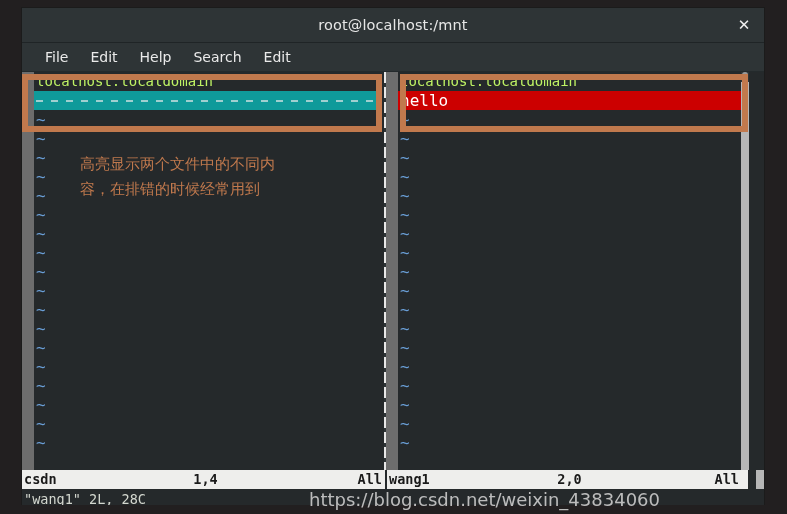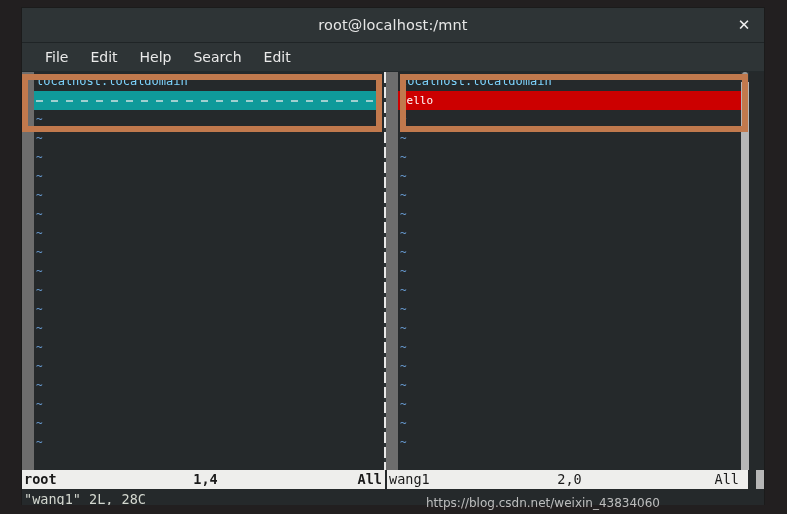--- a/index.html
+++ b/index.html
@@ -114,31 +114,31 @@
   }
 
   .lines {
     position: absolute;
     left: 12px; top: 0; right: 0; bottom: 0;
   }
 
   .line {
     height: 19px;
     line-height: 19px;
-    font-size: 11px;
+    font-size: 16px;
     font-family: "DejaVu Sans Mono", monospace;
     white-space: pre;
     color: #d3d7cf;
     padding-left: 2px;
   }
   .line.tilde { color: #6a9fd8; }
 
   .line.head {
-    color: #7dd3fc;
-    font-size: 12px;
+    color: #bef264;
+    font-size: 14px;
   }
 
   .line.diff-cyan {
     background: #0f9a9a;
     color: #ffffff;
     margin-right: 2px;
     position: relative;
   }
   
   .diff-cyan .dashes {
@@ -208,21 +208,21 @@
     background: #eeeeec;
     color: #1a1a1a;
     font-family: "DejaVu Sans Mono", monospace;
     font-size: 13.5px;
     display: flex;
     align-items: center;
     position: relative;
     overflow: hidden;
   }
   .status-left  { width: 363px; font-weight: bold; }
-  .status-right { width: 361px; font-weight: normal; }
+  .status-right { width: 361px; font-weight: bold; }
   .st-name { padding-left: 2px; }
   .st-pos  { position: absolute; left: 50%; transform: translateX(-42%); }
   .st-pct  { position: absolute; right: 3px; }
   .status-right .st-pct { right: 9px; }
 
   .status-gap {
     width: 2px;
     background: #25292b;
   }
   .status-scroll {
@@ -267,21 +267,21 @@
     font-size: 15px;
     line-height: 25px;
     pointer-events: none;
   }
 
   .watermark {
     position: absolute;
     right: 5px;
     bottom: 4px;
     color: #c9c9c9;
-    font-size: 12px;
+    font-size: 18px;
     font-family: "DejaVu Sans", sans-serif;
     opacity: .92;
     padding-left: 39px;
   }
 </style>
 </head>
 <body>
 
 <div id="root">
 
@@ -365,37 +365,39 @@
           </div>
           <div class="scrollbar">
             <div class="thumb"></div>
             <div class="cap"></div>
           </div>
         </div>
       </div>
 
       <div class="statusrow">
         <div class="status status-left">
-          <span class="st-name">root</span>
+          <span class="st-name">csdn</span>
           <span class="st-pos">1,4</span>
           <span class="st-pct">All</span>
         </div>
         <div class="status-gap"></div>
         <div class="status status-right">
           <span class="st-name">wang1</span>
           <span class="st-pos">2,0</span>
           <span class="st-pct">All</span>
         </div>
       </div>
       <div class="status-scroll"></div>
 
       <div class="msgline">"wang1" 2L, 28C</div>
     </div>
   </div>
 
   <div class="anno-box anno-left" style="border-color: rgb(193, 121, 77);"></div>
   <div class="anno-box anno-right" style="border-color: rgb(193, 121, 77);"></div>
 
   <div class="anno-text" style="color: rgb(193, 121, 77);">
+    <div>高亮显示两个文件中的不同内</div>
+    <div>容，在排错的时候经常用到</div>
   </div>
 
   <div class="watermark">https://blog.csdn.net/weixin_43834060</div>
 </div>
 
 </body></html>

